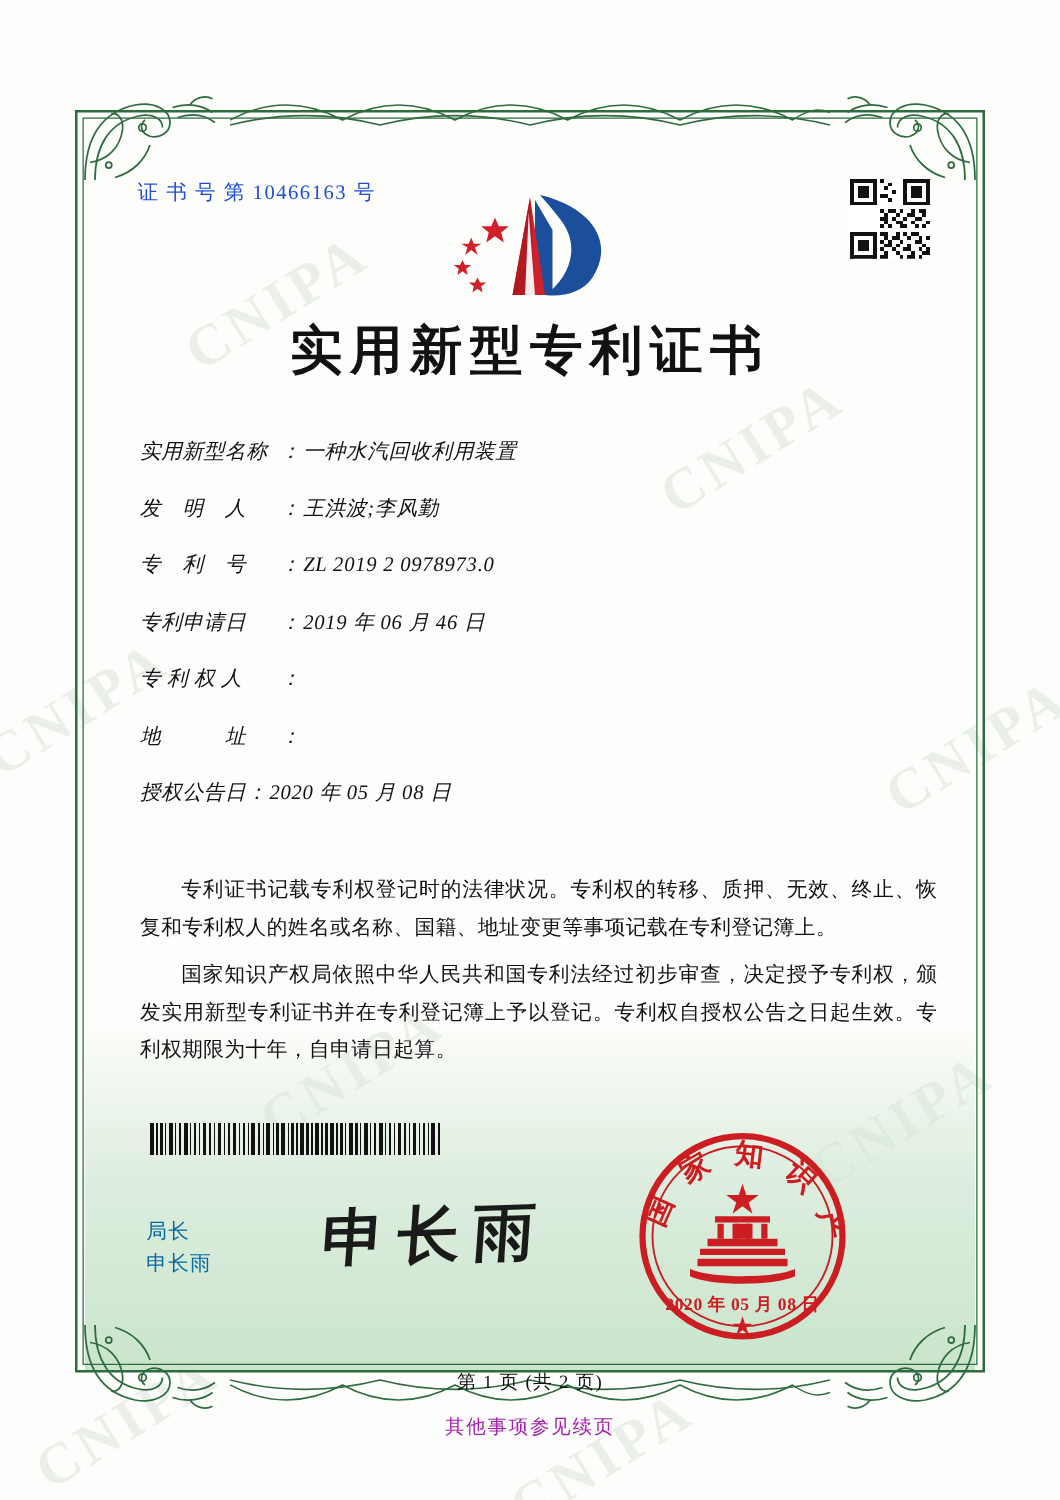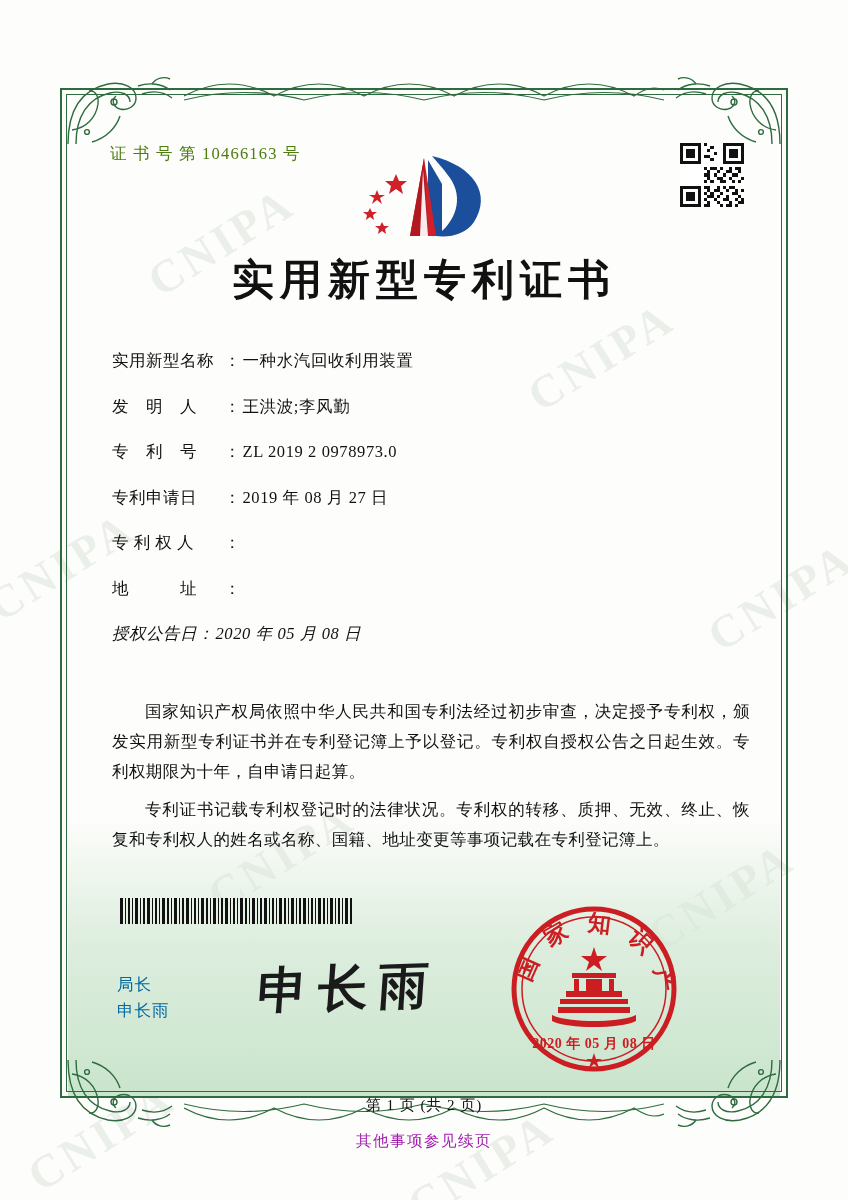--- a/index.html
+++ b/index.html
@@ -96,21 +96,21 @@
   }
   .edge-top { top: 76px; }
   .edge-bottom { bottom: 72px; transform: scaleY(-1); }
 
   
   .cert-no {
     position: absolute;
     left: 110px;
     top: 143px;
     font-size: 16.5px;
-    color: #4d7c0f;
+    color: #1d4ed8;
     letter-spacing: 1.2px;
   }
 
   .qr {
     position: absolute;
     right: 104px;
     top: 143px;
     width: 64px;
     height: 64px;
   }
@@ -146,20 +146,21 @@
     left: 112px;
     top: 350px;
     width: 640px;
     font-size: 16.5px;
     color: #111;
   }
   .field-row {
     display: flex;
     align-items: baseline;
     margin-bottom: 23.5px;
+    font-style: italic;
   }
   .field-label {
     width: 112px;
     flex: none;
     letter-spacing: 0.5px;
   }
   .field-colon { margin: 0 2px 0 0; }
   .field-value { letter-spacing: 0.6px; text-align: center; }
 
   .pub-row {
@@ -461,41 +462,41 @@
       <span class="field-value">王洪波;李风勤</span>
     </div>
     <div class="field-row">
       <span class="field-label">专　利　号</span>
       <span class="field-colon">：</span>
       <span class="field-value">ZL 2019 2 0978973.0</span>
     </div>
     <div class="field-row">
       <span class="field-label">专利申请日</span>
       <span class="field-colon">：</span>
-      <span class="field-value">2019 年 08 月 27 日</span>
+      <span class="field-value">2019 年 06 月 46 日</span>
     </div>
     <div class="field-row">
       <span class="field-label">专 利 权 人</span>
       <span class="field-colon">：</span>
     </div>
     <div class="field-row">
       <span class="field-label">地　　　址</span>
       <span class="field-colon">：</span>
     </div>
 
     <div class="pub-row">
       <span class="pub-left">
         <span class="field-label">授权公告日</span><span class="field-colon">：</span><span class="field-value">2020 年 05 月 08 日</span>
       </span>
     </div>
   </div>
 
   <div class="paras">
+    <p>专利证书记载专利权登记时的法律状况。专利权的转移、质押、无效、终止、恢复和专利权人的姓名或名称、国籍、地址变更等事项记载在专利登记簿上。</p>
     <p>国家知识产权局依照中华人民共和国专利法经过初步审查，决定授予专利权，颁发实用新型专利证书并在专利登记簿上予以登记。专利权自授权公告之日起生效。专利权期限为十年，自申请日起算。</p>
-    <p>专利证书记载专利权登记时的法律状况。专利权的转移、质押、无效、终止、恢复和专利权人的姓名或名称、国籍、地址变更等事项记载在专利登记簿上。</p>
   </div>
 
   <div class="barcode">
     <svg width="232" height="26" viewBox="0 0 232 26" shape-rendering="crispEdges">
       <rect width="232" height="26" fill="transparent"></rect>
       <g fill="#111111">
         <rect x="0" y="0" width="3" height="26"></rect>
           <rect x="5" y="0" width="1" height="26"></rect>
         <rect x="8" y="0" width="2" height="26"></rect>
           <rect x="12" y="0" width="1" height="26"></rect>

